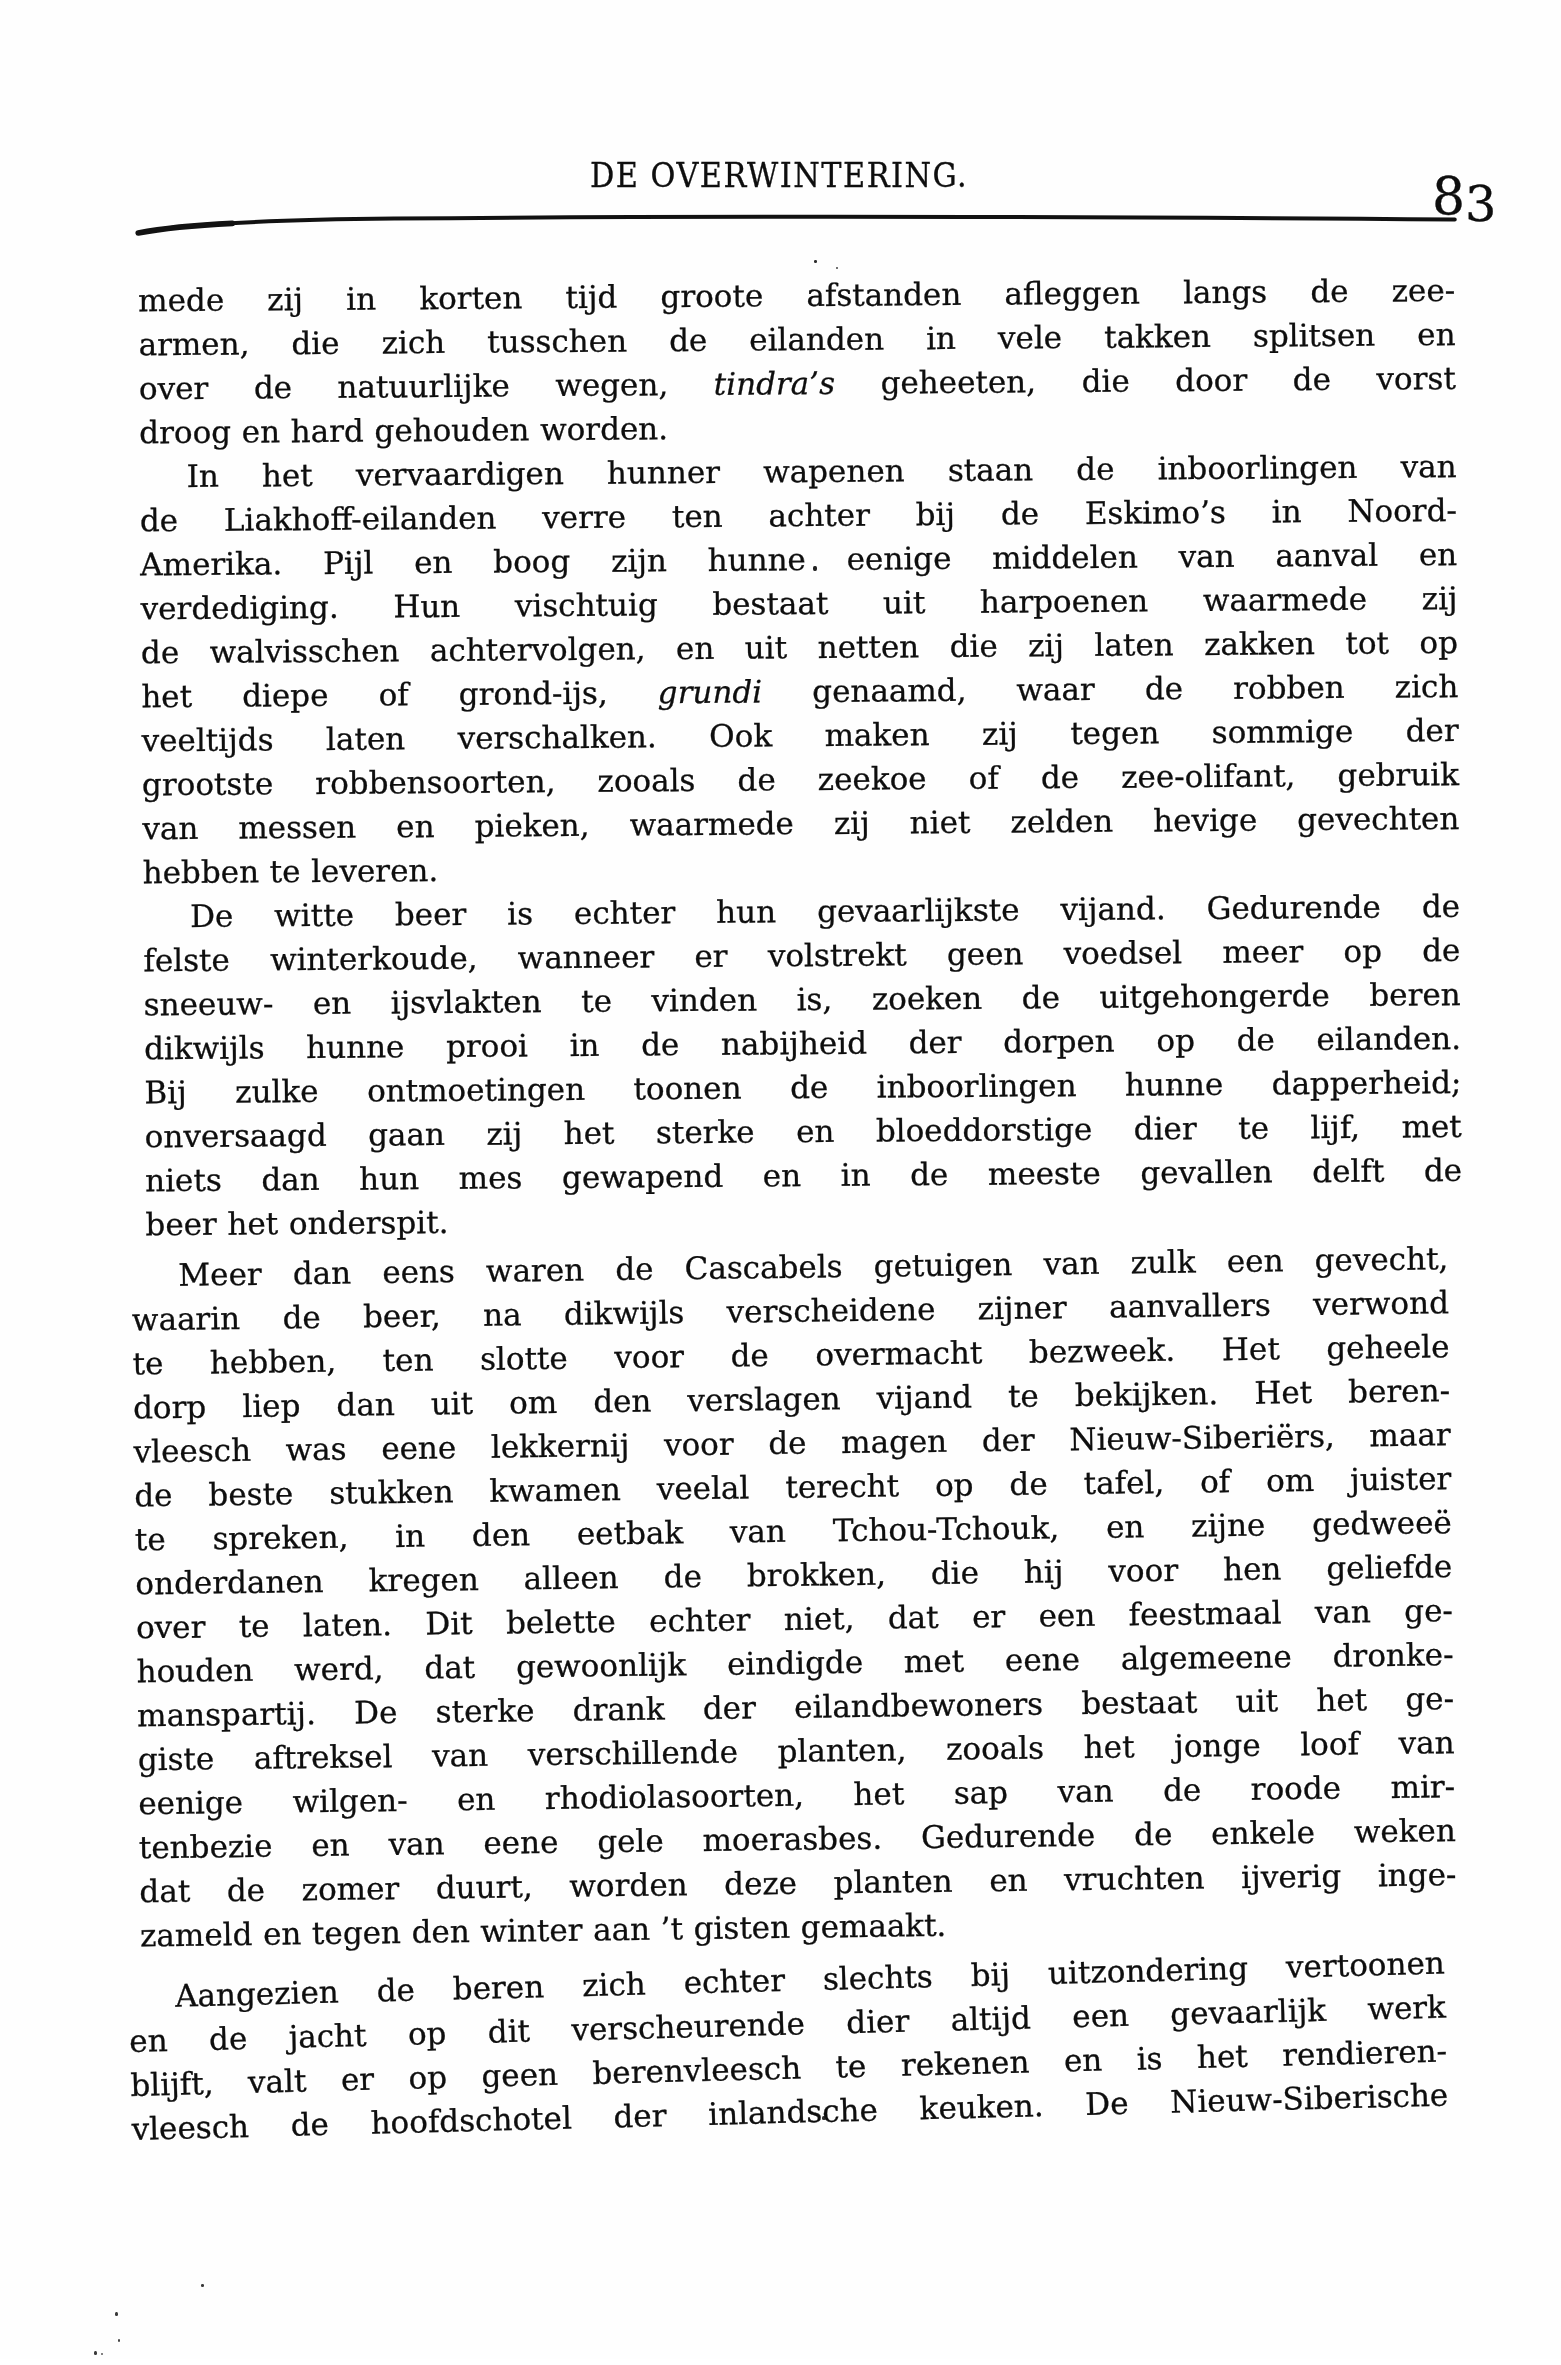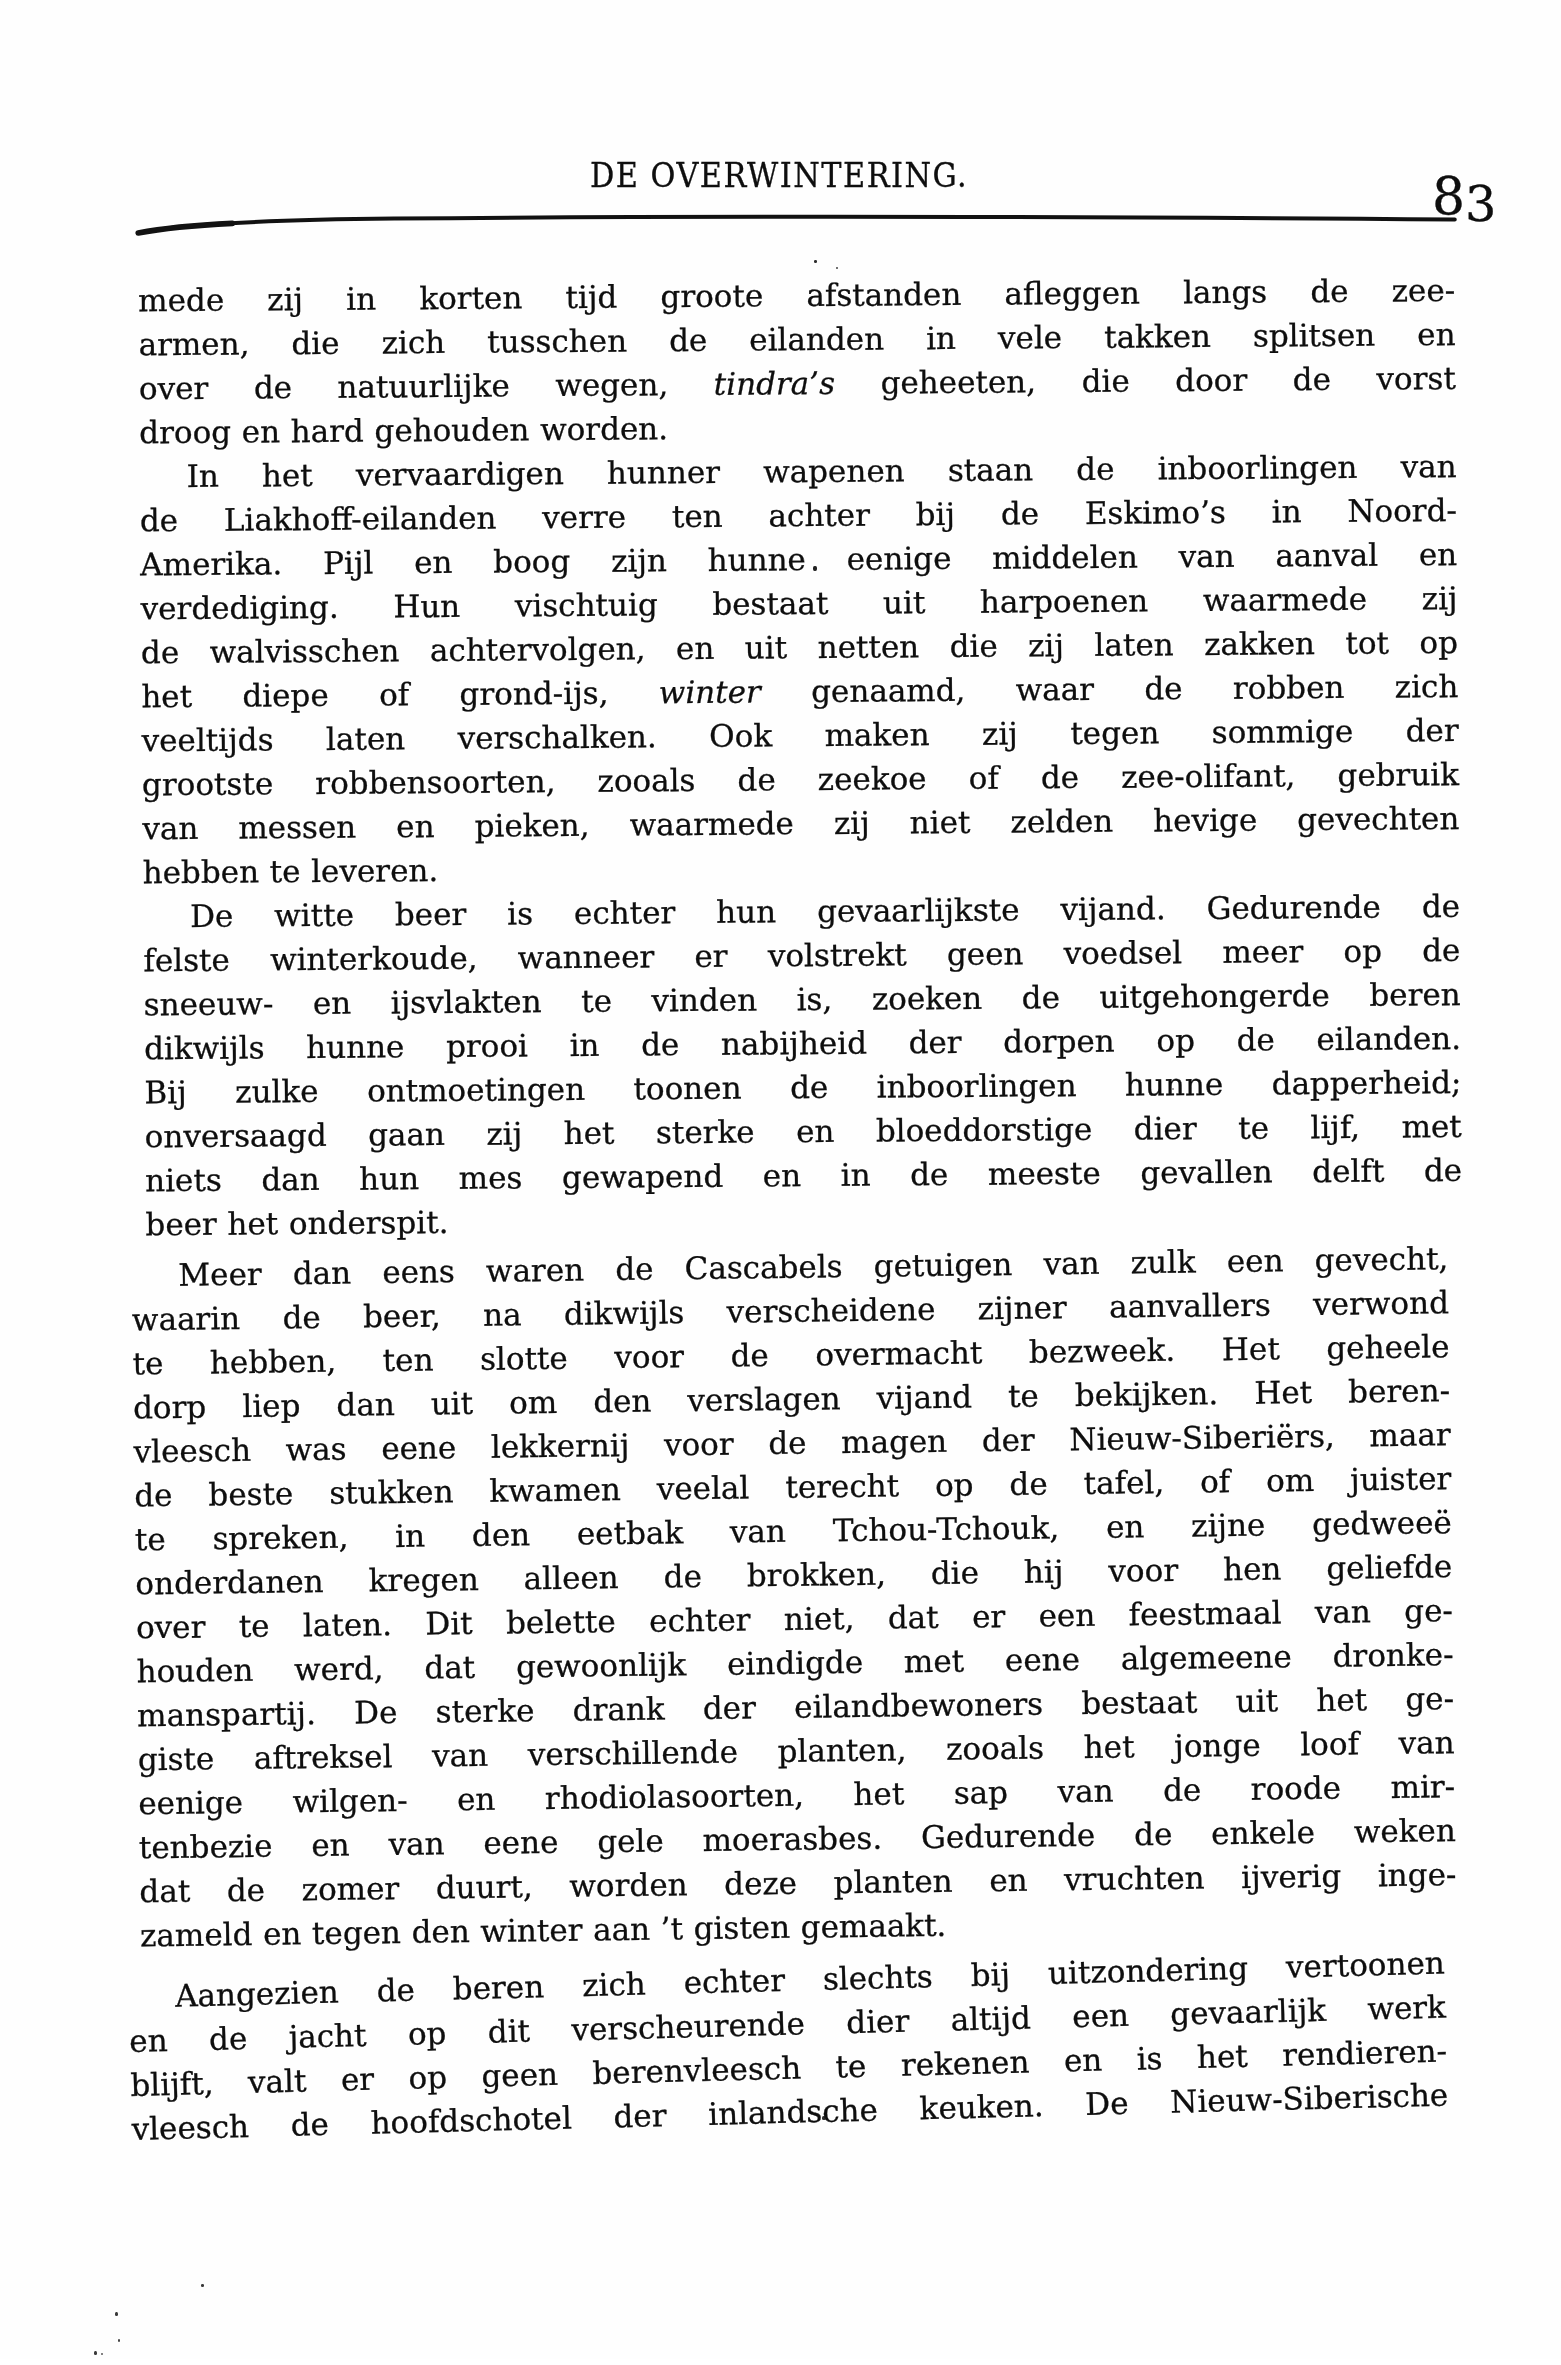--- a/index.html
+++ b/index.html
@@ -105,21 +105,21 @@
         <div class="line"><span>armen, die zich tusschen de eilanden in vele takken splitsen en</span></div>
         <div class="line"><span>over de natuurlijke wegen, </span><span class="italic">tindra’s</span><span> geheeten, die door de vorst</span></div>
         <div class="line no-justify"><span>droog en hard gehouden worden.</span></div>
       </div>
       <div class="paragraph">
         <div class="line indent"><span>In het vervaardigen hunner wapenen staan de inboorlingen van</span></div>
         <div class="line"><span>de Liakhoff-eilanden verre ten achter bij de Eskimo’s in Noord-</span></div>
         <div class="line"><span>Amerika. Pijl en boog zijn hunne eenige middelen van aanval en</span></div>
         <div class="line"><span>verdediging. Hun vischtuig bestaat uit harpoenen waarmede zij</span></div>
         <div class="line"><span>de walvisschen achtervolgen, en uit netten die zij laten zakken tot op</span></div>
-        <div class="line"><span>het diepe of grond-ijs, </span><span class="italic">winter</span><span> genaamd, waar de robben zich</span></div>
+        <div class="line"><span>het diepe of grond-ijs, </span><span class="italic">grundi</span><span> genaamd, waar de robben zich</span></div>
         <div class="line"><span>veeltijds laten verschalken. Ook maken zij tegen sommige der</span></div>
         <div class="line"><span>grootste robbensoorten, zooals de zeekoe of de zee-olifant, gebruik</span></div>
         <div class="line"><span>van messen en pieken, waarmede zij niet zelden hevige gevechten</span></div>
         <div class="line no-justify"><span>hebben te leveren.</span></div>
       </div>
       <div class="paragraph">
         <div class="line indent"><span>De witte beer is echter hun gevaarlijkste vijand. Gedurende de</span></div>
         <div class="line"><span>felste winterkoude, wanneer er volstrekt geen voedsel meer op de</span></div>
         <div class="line"><span>sneeuw- en ijsvlakten te vinden is, zoeken de uitgehongerde beren</span></div>
         <div class="line"><span>dikwijls hunne prooi in de nabijheid der dorpen op de eilanden.</span></div>

